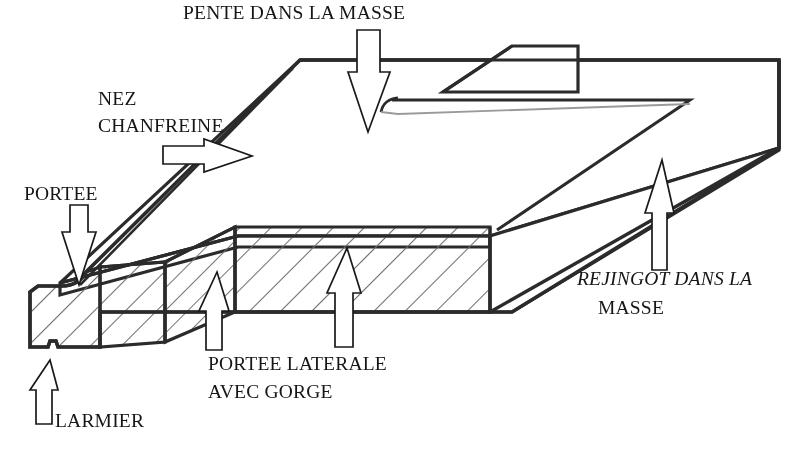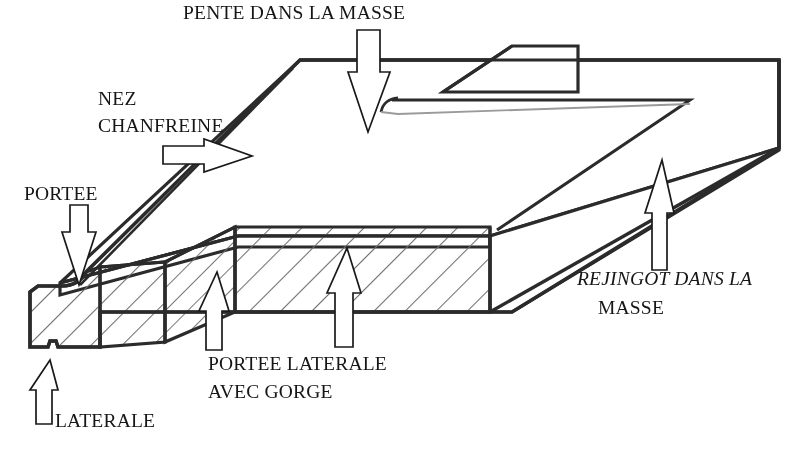--- a/index.html
+++ b/index.html
@@ -122,15 +122,15 @@
   <div class="lbl" style="left:24px;top:183px;">PORTEE</div>
 
   <div class="lbl" style="left:577px;top:268px;font-style:italic;">REJINGOT DANS LA</div>
 
   <div class="lbl" style="left:577px;top:297px;margin-left:21px;">MASSE</div>
 
   <div class="lbl" style="left:208px;top:353px;">PORTEE LATERALE</div>
 
   <div class="lbl" style="left:208px;top:381px;">AVEC GORGE</div>
 
-  <div class="lbl" style="left:55px;top:410px;">LATERALE</div>
+  <div class="lbl" style="left:55px;top:410px;">LARMIER</div>
 
 </div>
 
 </body></html>

